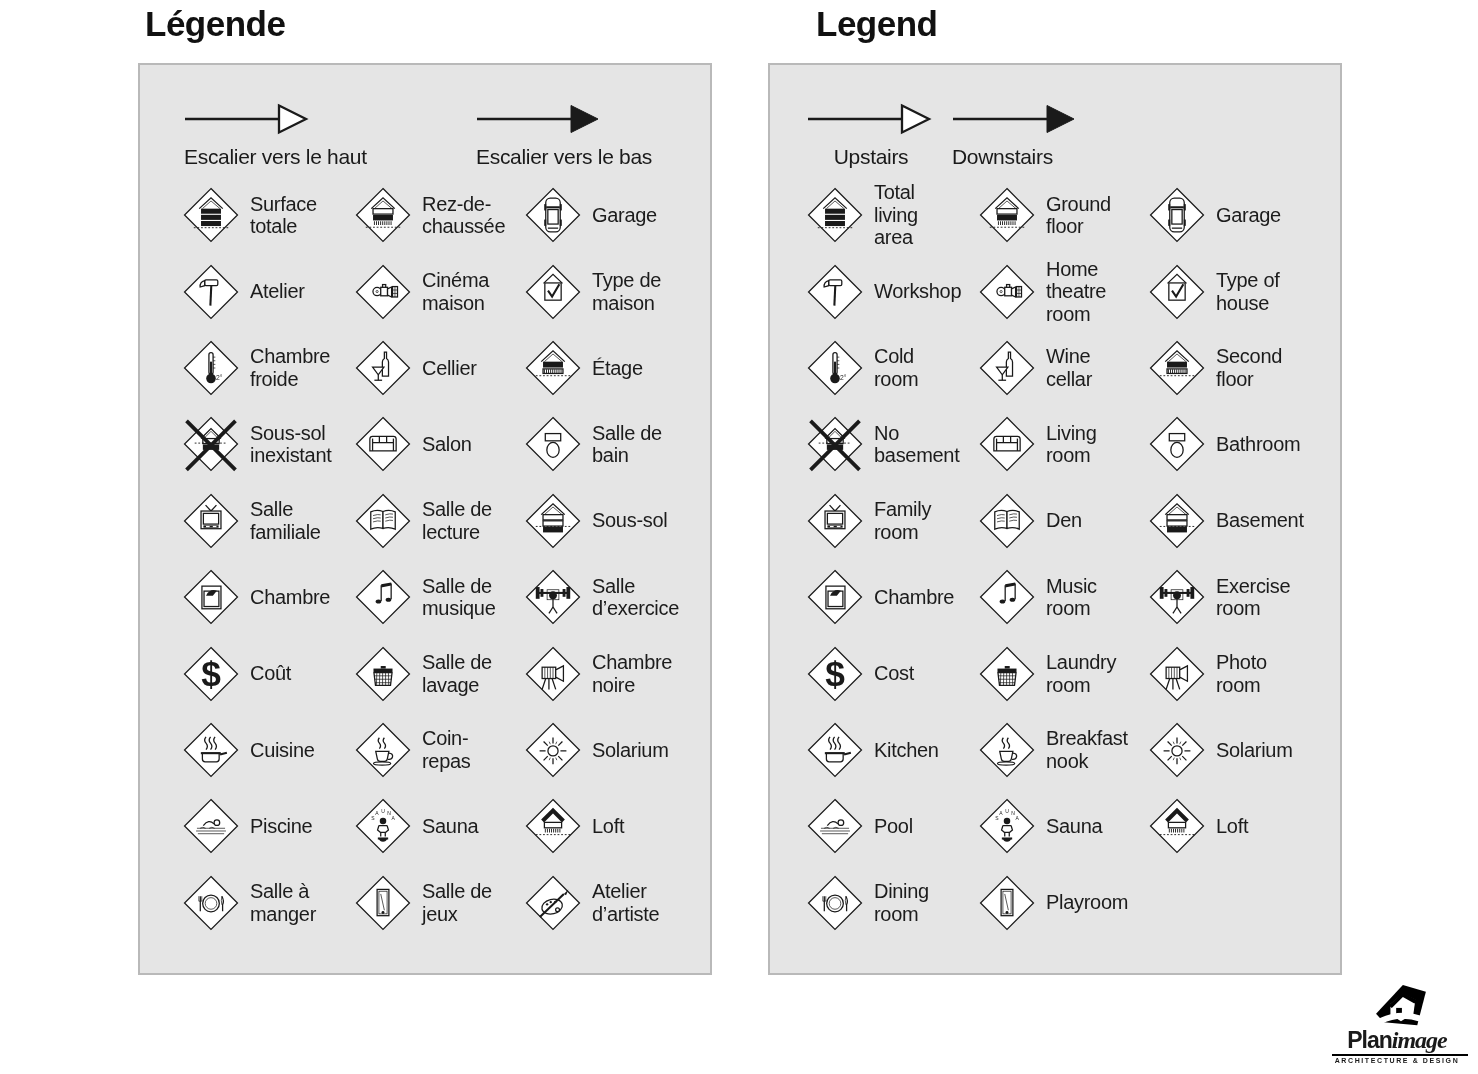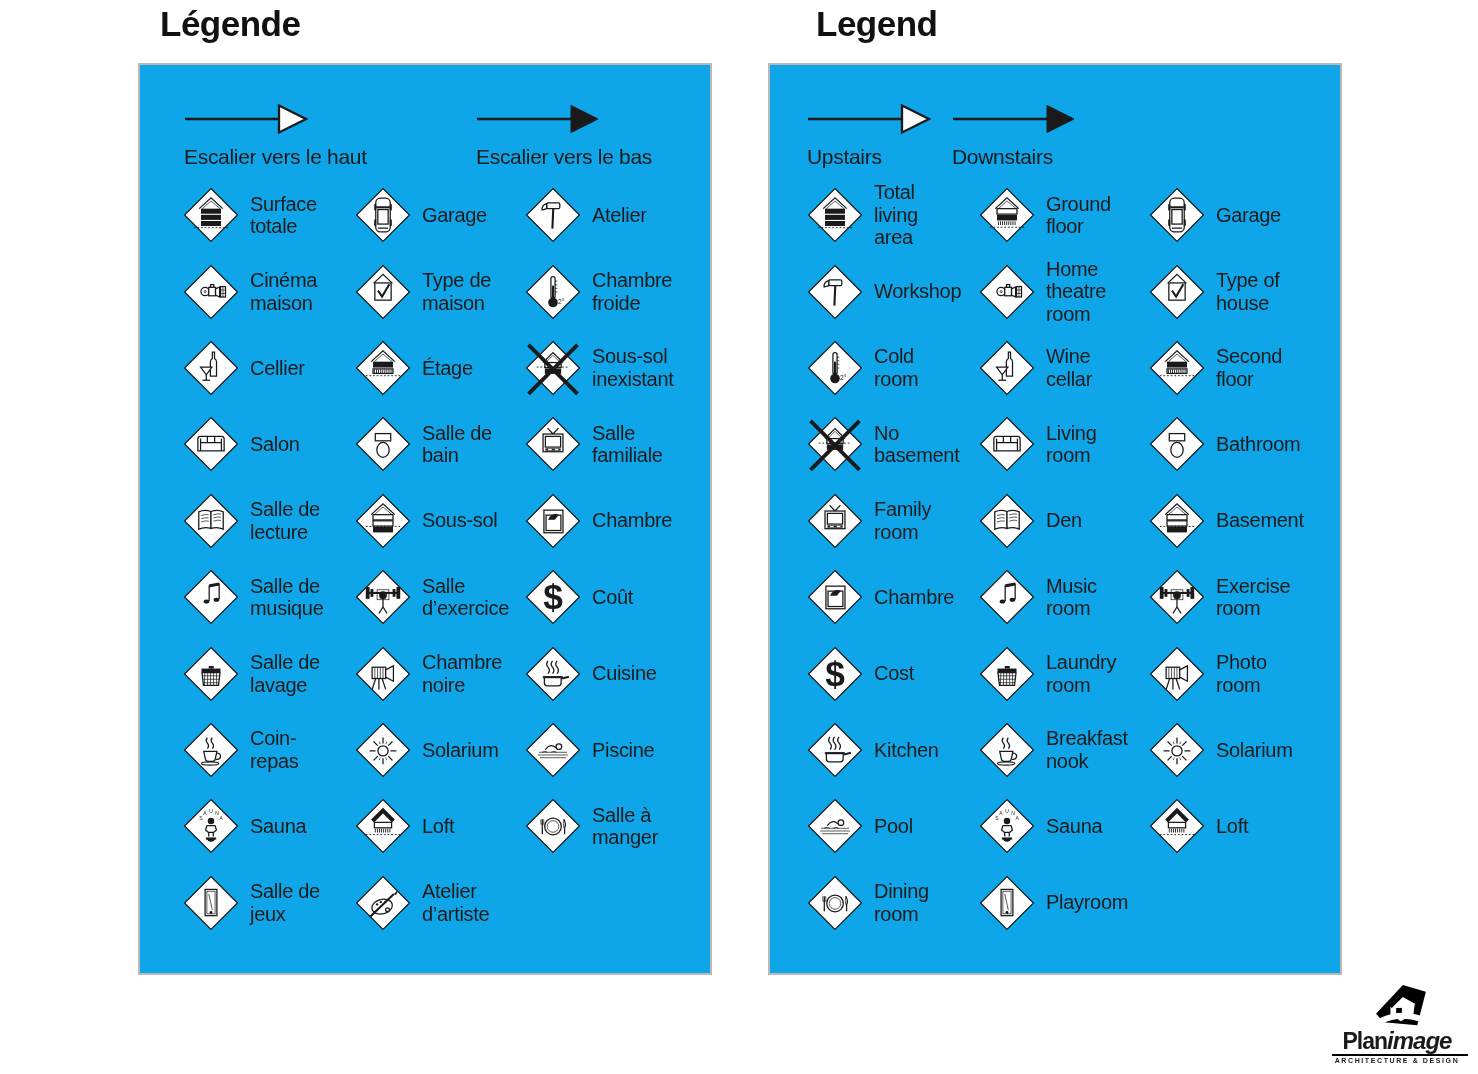--- a/index.html
+++ b/index.html
@@ -1,28 +1,28 @@
 <!DOCTYPE html>
 <html><head>
 <meta charset="utf-8">
 <style>
   html,body{margin:0;padding:0;}
   body{
     width:1478px;height:1074px;position:relative;background:#ffffff;
     font-family:"Liberation Sans",sans-serif;color:#1a1a1a;overflow:hidden;
   }
   .panel-title{position:absolute;top:4px;font-size:35px;font-weight:700;letter-spacing:-0.5px;color:#111;}
-  #title-0{left:145px;margin-left:15px;}
+  #title-0{left:145px;}
   #title-1{left:772px;margin-left:44px;}
-  .panel{position:absolute;top:63px;width:574px;height:912px;border:2px solid #b9b9b9;background:#0ea5e9;box-sizing:border-box;}
+  .panel{position:absolute;top:63px;width:574px;height:912px;border:2px solid #b9b9b9;background:#e5e5e5;box-sizing:border-box;}
   #panel-0{left:138px;}
   #panel-1{left:768px;}
   .arrow-block{position:absolute;top:37px;}
   #panel-0 .a1{left:44px;} #panel-0 .a2{left:289px;margin-left:47px;}
-  #panel-1 .a1{left:37px;} #panel-1 .a2{left:182px;}
+  #panel-1 .a1{left:37px;text-align:center;} #panel-1 .a2{left:182px;}
   .arrow-svg{display:block;width:128px;height:34px;}
   .arrow-svg line{stroke:#1a1a1a;stroke-width:2.6;}
   .arrow-svg .open{fill:#fff;stroke:#1a1a1a;stroke-width:2.3;}
   .arrow-svg .solid{fill:#1a1a1a;stroke:#1a1a1a;stroke-width:1;}
   .arrow-lbl{margin-top:9px;font-size:21px;letter-spacing:-0.3px;white-space:nowrap;}
   .grid{position:absolute;top:112px;display:grid;grid-template-columns:172px 170px 168px;grid-auto-rows:76.4px;align-items:center;}
   #panel-0 .grid{left:42px;}
   #panel-1 .grid{left:36px;}
   .cell{display:flex;align-items:center;}
   .dico{width:58px;height:58px;flex:none;}
@@ -36,21 +36,21 @@
   .dico .xx{stroke-width:4.2;}
   .dico .dash{stroke-dasharray:2,2;stroke-width:1;}
   .dico .hatch{stroke-width:4.2;stroke-dasharray:1,1.3;}
   .dico text{stroke:none;fill:#1a1a1a;font-family:"Liberation Sans",sans-serif;}
   .lbl{margin-left:10px;font-size:20px;line-height:1.13;letter-spacing:-0.3px;white-space:pre-line;color:#1c1c1c;}
   
   #logo{position:absolute;left:1318px;top:983px;width:158px;height:88px;}
   #logo .mark{position:absolute;left:46px;top:0;width:72px;height:46px;}
   #logo .brand{position:absolute;top:44px;left:0;width:158px;text-align:center;white-space:nowrap;}
   #logo .brand .b1{font-size:23px;font-weight:800;letter-spacing:-1px;}
-  #logo .brand .b2{font-family:Liberation Sans, sans-serif;font-style:italic;font-weight:700;font-size:24px;letter-spacing:-1px;}
+  #logo .brand .b2{font-family:Liberation Serif, serif;font-style:italic;font-weight:700;font-size:24px;letter-spacing:-1px;}
   #logo .rule{position:absolute;top:71px;left:14px;right:8px;height:1.5px;background:#000;}
   #logo .tagline{position:absolute;top:74px;left:0;width:158px;text-align:center;font-size:7px;font-weight:700;letter-spacing:1.6px;}
 </style>
 </head>
 <body>
 
 <div class="panel-title" id="title-0">Légende</div>
 <div class="panel-title" id="title-1">Legend</div>
 
 <div class="panel" id="panel-0">
@@ -78,20 +78,33 @@
           <rect x="21" y="31.8" width="22" height="5.6" class="f"></rect>
           <rect x="21" y="38.6" width="22" height="5.6" class="f"></rect>
           <line x1="13" y1="46" x2="51" y2="46" class="dash"></line>
         </svg>
         <div class="lbl">Surface
 totale</div>
       </div>
       <div class="cell">
         <svg class="dico" viewBox="0 0 64 64">
           <polygon points="32,2.8 61.2,32 32,61.2 2.8,32" class="w"></polygon>
+          <polyline points="19,25 32,13 45,25"></polyline>
+          <polyline points="22.5,25 32,16.5 42,25" class="thin"></polyline>
+          <rect x="21" y="25" width="22" height="6" class="w"></rect>
+          <rect x="21" y="32" width="22" height="6" class="f"></rect>
+          <line x1="22" y1="41" x2="42" y2="41" class="hatch"></line>
+          <line x1="13" y1="45.5" x2="51" y2="45.5" class="dash"></line>
+        </svg>
+        <div class="lbl">Rez-de-
+chaussée</div>
+      </div>
+      <div class="cell">
+        <svg class="dico" viewBox="0 0 64 64">
+          <polygon points="32,2.8 61.2,32 32,61.2 2.8,32" class="w"></polygon>
           <rect x="24" y="13.5" width="16" height="37" rx="5" class="w"></rect>
           <rect x="22.3" y="20" width="2.2" height="7" class="f"></rect>
           <rect x="39.5" y="20" width="2.2" height="7" class="f"></rect>
           <rect x="22.3" y="37" width="2.2" height="7" class="f"></rect>
           <rect x="39.5" y="37" width="2.2" height="7" class="f"></rect>
           <line x1="24.5" y1="23.5" x2="39.5" y2="23.5" class="thick"></line>
           <rect x="26.3" y="26" width="11.4" height="16"></rect>
           <line x1="26.3" y1="46.5" x2="37.7" y2="46.5"></line>
         </svg>
         <div class="lbl">Garage</div>

